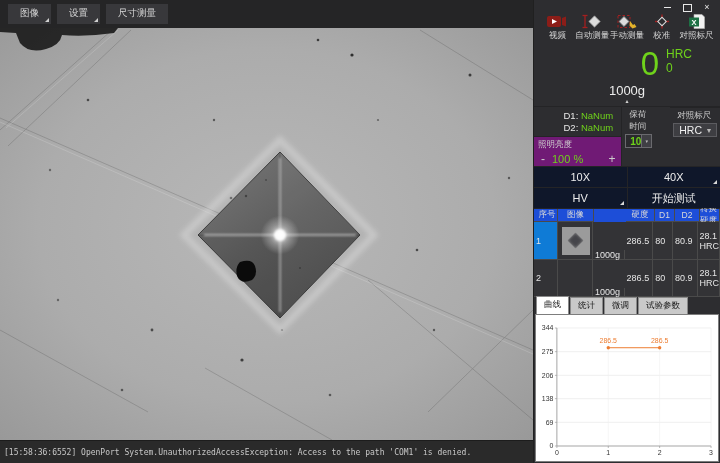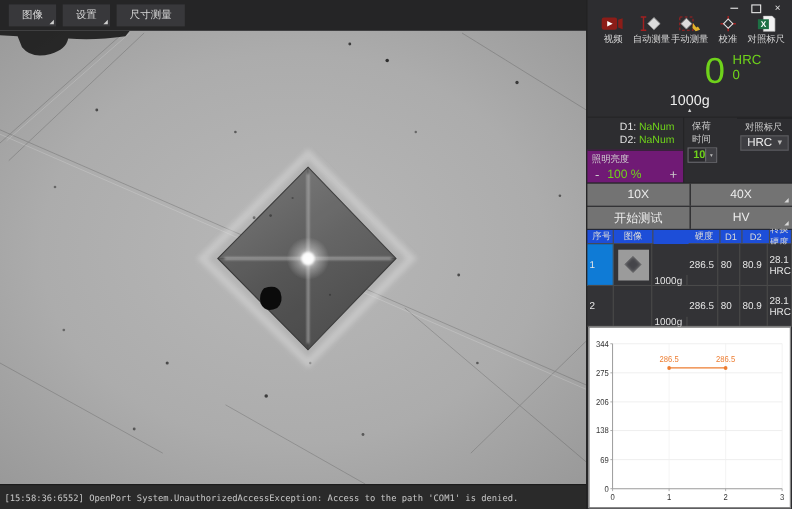--- a/index.html
+++ b/index.html
@@ -53,21 +53,21 @@
   .dwell-input { height:16px; background:#2a2a2d; border:1px solid #6a6a6e; display:flex; }
   .dwell-input .v { flex:1; color:var(--green); font-size:10px; padding:1px 0 0 4px;font-weight:bold; }
   .dwell-input .spin { width:10px; background:#3f3f44; border-left:1px solid #6a6a6e; color:#bbb; font-size:5px;
     display:flex; align-items:center; justify-content:center; }
   .scalebox { height:30px; border-top:1px solid #242426; display:flex; flex-direction:column; padding:0 3px;margin-left:15px; }
   .combo { height:17px; background:#3e3e42; border:1px solid #5c5c60; display:flex; align-items:center; }
   .combo .v { flex:1; font-size:10.5px; color:#f0f0f0; padding-left:5px; }
   .combo .ch { width:14px; color:#b8b8b8; font-size:7px; text-align:center; }
 
   .btnrow { height:21px; display:flex; border-top:1px solid #242426; }
-  .pbtn { position:relative; flex:1; background:#737373; display:flex; align-items:center; justify-content:center;
+  .pbtn { position:relative; flex:1; background:#0f172a; display:flex; align-items:center; justify-content:center;
     font-size:11px; color:#ececec; cursor:default; }
   .pbtn + .pbtn { border-left:1px solid #242426; }
   .pbtn.has-corner::after { content:""; position:absolute; right:3px; bottom:3px;
     border-left:4px solid transparent; border-bottom:4px solid #d8d8d8; }
 
   
   .rtable { height:88px; border-top:1px solid #242426; display:flex; flex-direction:column; font-size:8.5px; }
   .trow { display:flex; }
   .thead { height:13px; background:#1d4ed8; }
   .thead .tcell { color:#d8d8d8; border-right:1px solid #4a4a4a; border-bottom:1px solid #4a4a4a;
@@ -310,22 +310,22 @@
           </div>
         </div>
       </div>
     </div>
 
     <div class="btnrow">
       <div class="pbtn">10X</div>
       <div class="pbtn has-corner">40X</div>
     </div>
     <div class="btnrow">
+      <div class="pbtn has-corner">HV</div>
       <div class="pbtn">开始测试</div>
-      <div class="pbtn has-corner">HV</div>
     </div>
 
     <div class="rtable">
       <div class="trow thead">
         <div class="tcell c-no">序号</div>
         <div class="tcell c-img">图像</div>
         <div class="tcell c-scale">标尺</div>
         <div class="tcell c-hard">硬度</div>
         <div class="tcell c-d1">D1</div>
         <div class="tcell c-d2">D2</div>
@@ -349,20 +349,26 @@
           </div>
         <div class="tcell c-scale">1000g</div>
         <div class="tcell c-hard">286.5</div>
         <div class="tcell c-d1">80</div>
         <div class="tcell c-d2">80.9</div>
         <div class="tcell c-conv">28.1 HRC</div>
       </div>
     </div>
 
     <div class="chartpanel">
+      <div class="ctabs">
+        <div class="ctab active">曲线</div>
+        <div class="ctab">统计</div>
+        <div class="ctab">微调</div>
+        <div class="ctab">试验参数</div>
+      </div>
       <div class="chartarea">
         <svg viewBox="0 0 183 146" preserveAspectRatio="none">
             <line x1="21" x2="176" y1="107.3313953488372" y2="107.3313953488372" stroke="#e6e6e6" stroke-width="0.6"></line>
             <line x1="21" x2="176" y1="83.66279069767441" y2="83.66279069767441" stroke="#e6e6e6" stroke-width="0.6"></line>
             <line x1="21" x2="176" y1="60.337209302325576" y2="60.337209302325576" stroke="#e6e6e6" stroke-width="0.6"></line>
             <line x1="21" x2="176" y1="36.668604651162795" y2="36.668604651162795" stroke="#e6e6e6" stroke-width="0.6"></line>
             <line x1="21" x2="176" y1="13" y2="13" stroke="#e6e6e6" stroke-width="0.6"></line>
             <line x1="72.66666666666666" x2="72.66666666666666" y1="131" y2="13" stroke="#efefef" stroke-width="0.6"></line>
             <line x1="124.33333333333333" x2="124.33333333333333" y1="131" y2="13" stroke="#efefef" stroke-width="0.6"></line>
             <line x1="176" x2="176" y1="131" y2="13" stroke="#efefef" stroke-width="0.6"></line>

